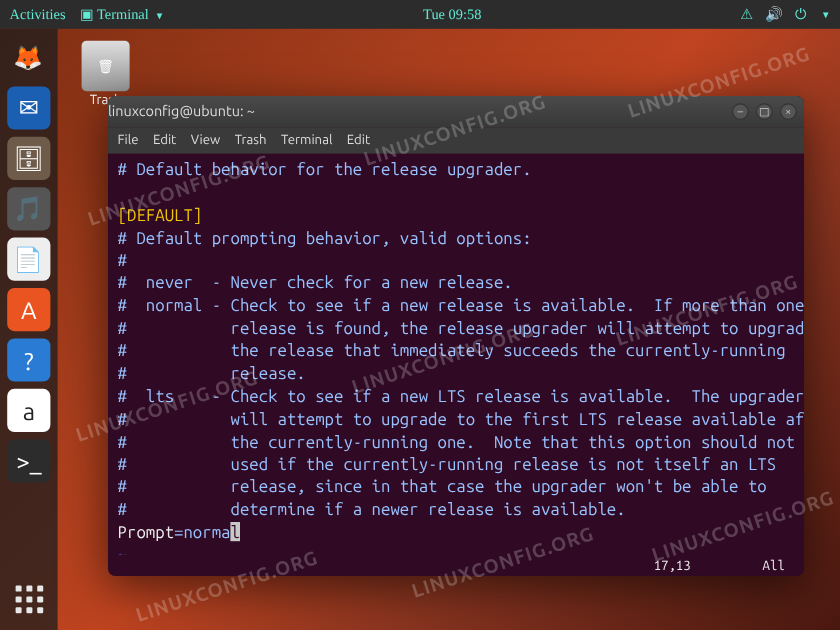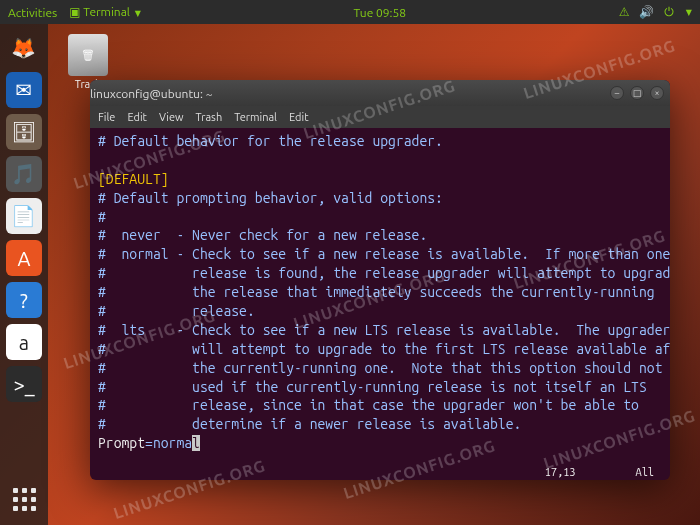--- a/index.html
+++ b/index.html
@@ -12,25 +12,26 @@
   position: relative;
   background: linear-gradient(135deg, #7c2d12 0%, #a63d1c 30%, #c04420 50%, #8b3520 70%, #4a1810 100%);
 }
 
 
 .topbar {
   position: absolute;
   top: 0; left: 0; right: 0;
   height: 24px;
   background: #2c2c2c;
-  color: #84cc16;
+  color: #5eead4;
   display: flex;
   align-items: center;
   padding: 0 8px;
   font-size: 12px;
+  font-family: Liberation Serif, serif;
 }
 .topbar .left { display: flex; gap: 12px; align-items: center; }
 .topbar .center { flex: 1; text-align: center; }
 .topbar .right { display: flex; gap: 10px; align-items: center; }
 .topbar .item { cursor: pointer; }
 .topbar .tri { font-size: 8px; margin-left: 2px; }
 
 
 .dock {
   position: absolute;

